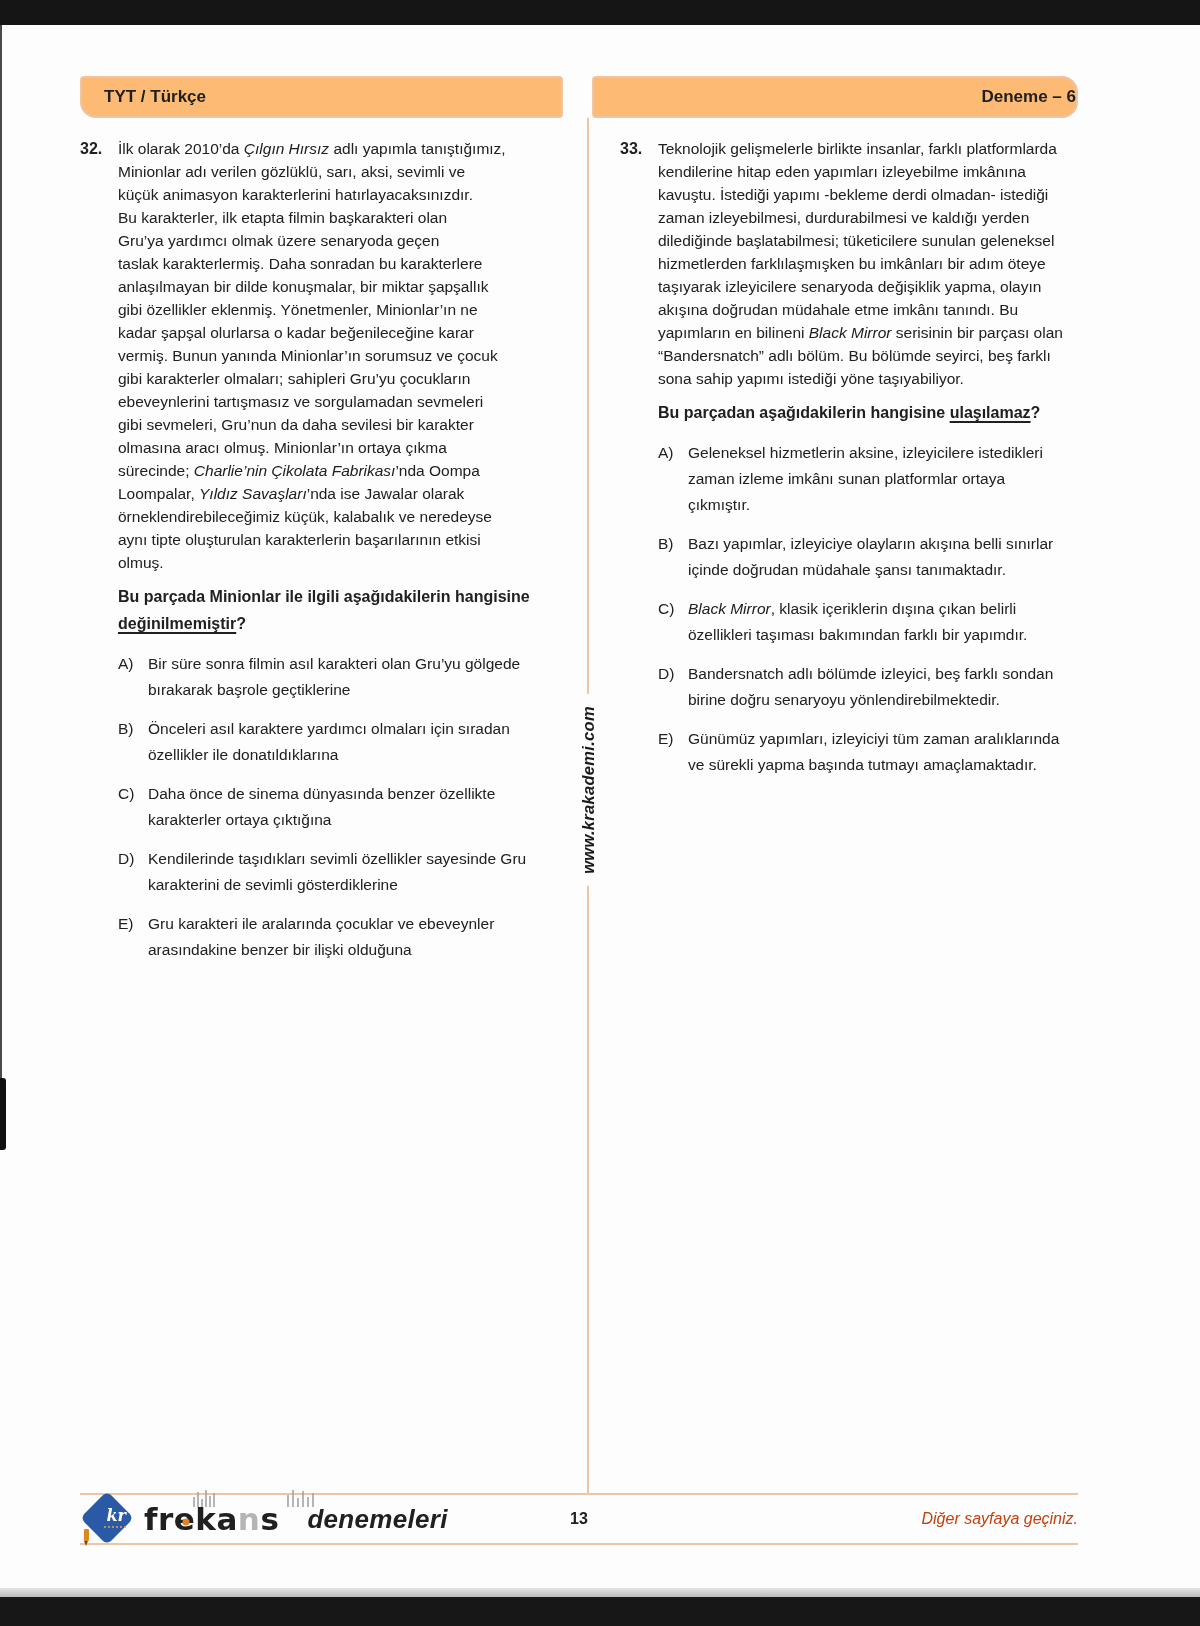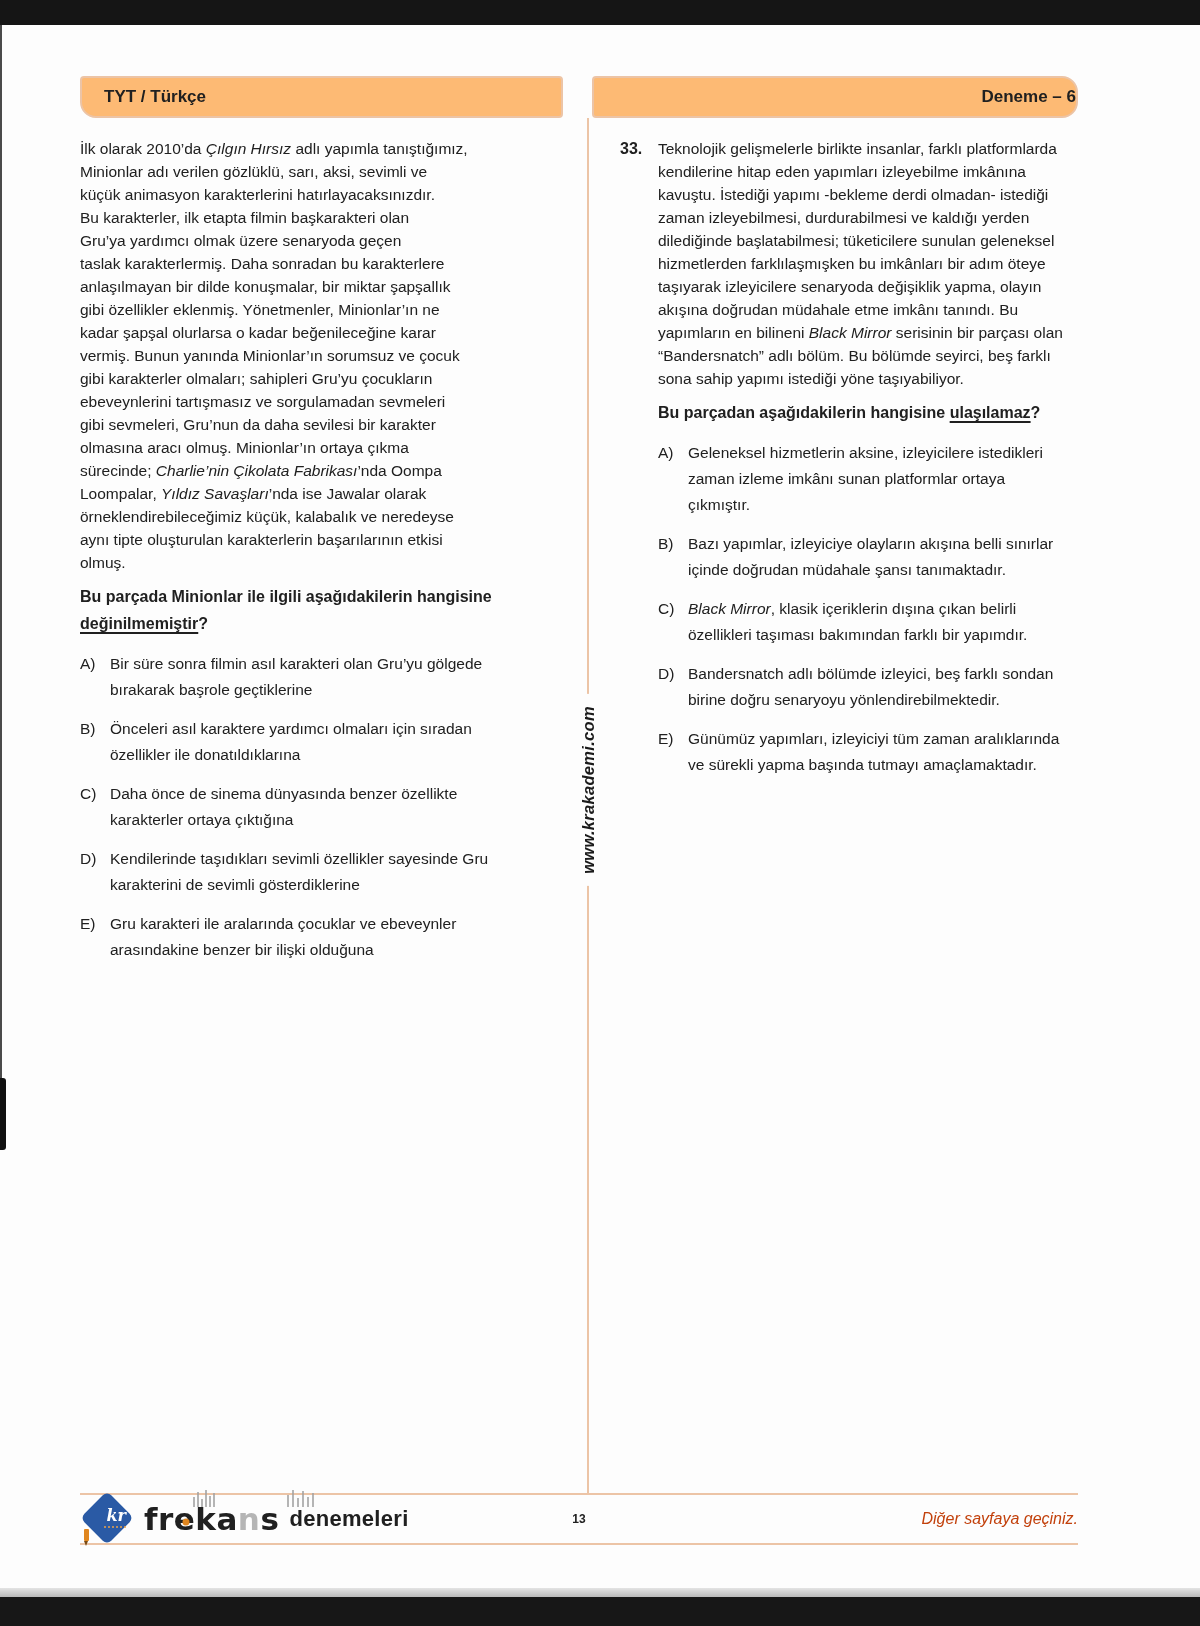--- a/index.html
+++ b/index.html
@@ -67,22 +67,22 @@
   }
   .pencil::after{content:'';position:absolute;left:0;top:12px;border-left:2.5px solid transparent;border-right:2.5px solid transparent;border-top:5px solid #7a4a12;}
   .wordmark{position:relative;margin-left:8px;font-weight:bold;letter-spacing:.5px;font-size:31px;font-family:"DejaVu Sans",sans-serif;white-space:nowrap;}
   .wordmark .ghost{color:#b5b5b5;}
   .wordmark .e-styl{position:relative;display:inline-block;}
   .e-styl::after{content:'';position:absolute;left:55%;top:58%;width:7px;height:7px;border-radius:50%;background:#e0861f;transform:translate(-50%,-50%);}
   .spikes{position:absolute;top:-12px;}
   .spikes line{stroke:#a3a3a3;stroke-width:1.6;}
   .sp-e{left:48px;}
   .sp-n{left:142px;}
-  .suffix{margin-left:10px;font-weight:bold;font-size:22px;letter-spacing:.3px;}
-  .pageno{position:absolute;left:50%;transform:translateX(-50%);font-weight:bold;font-size:12px;}
+  .suffix{margin-left:28px;font-weight:bold;font-size:26px;letter-spacing:.3px;font-style:italic;}
+  .pageno{position:absolute;left:50%;transform:translateX(-50%);font-weight:bold;font-size:16px;}
   .nextpage{margin-left:auto;font-style:italic;font-size:16px;color:#c2410c;}
 </style>
 </head>
 <body>
 
 <div class="page">
 
   <div class="scan-top"></div>
   <div class="scan-left"></div>
   <div class="scan-blob"></div>
@@ -94,20 +94,21 @@
   </div>
   <div class="hdr-box hdr-right">
     <span>Deneme – 6</span>
   </div>
 
   <div class="divider"></div>
   <div class="watermark">www.krakademi.com</div>
 
   <section class="col col-left">
     <article class="question">
+      <div class="qnum">32.</div>
       <div class="qbody">
         <p class="passage"><span>İlk olarak 2010’da </span><span class="seg-i">Çılgın Hırsız</span><span> adlı yapımla tanıştığımız,</span><br><span>Minionlar adı verilen gözlüklü, sarı, aksi, sevimli ve</span><br><span>küçük animasyon karakterlerini hatırlayacaksınızdır.</span><br><span>Bu karakterler, ilk etapta filmin başkarakteri olan</span><br><span>Gru’ya yardımcı olmak üzere senaryoda geçen</span><br><span>taslak karakterlermiş. Daha sonradan bu karakterlere</span><br><span>anlaşılmayan bir dilde konuşmalar, bir miktar şapşallık</span><br><span>gibi özellikler eklenmiş. Yönetmenler, Minionlar’ın ne</span><br><span>kadar şapşal olurlarsa o kadar beğenileceğine karar</span><br><span>vermiş. Bunun yanında Minionlar’ın sorumsuz ve çocuk</span><br><span>gibi karakterler olmaları; sahipleri Gru’yu çocukların</span><br><span>ebeveynlerini tartışmasız ve sorgulamadan sevmeleri</span><br><span>gibi sevmeleri, Gru’nun da daha sevilesi bir karakter</span><br><span>olmasına aracı olmuş. Minionlar’ın ortaya çıkma</span><br><span>sürecinde; </span><span class="seg-i">Charlie’nin Çikolata Fabrikası</span><span>’nda Oompa</span><br><span>Loompalar, </span><span class="seg-i">Yıldız Savaşları</span><span>’nda ise Jawalar olarak</span><br><span>örneklendirebileceğimiz küçük, kalabalık ve neredeyse</span><br><span>aynı tipte oluşturulan karakterlerin başarılarının etkisi</span><br><span>olmuş.</span></p>
         <p class="stem"><span>Bu parçada Minionlar ile ilgili aşağıdakilerin hangisine</span><br><span class="seg-u">değinilmemiştir</span><span>?</span></p>
         <div class="options">
           <div class="option">
             <span class="letter">A)</span>
             <span class="otext"><span>Bir süre sonra filmin asıl karakteri olan Gru’yu gölgede</span><br><span>bırakarak başrole geçtiklerine</span></span>
           </div>
           <div class="option">
             <span class="letter">B)</span>

